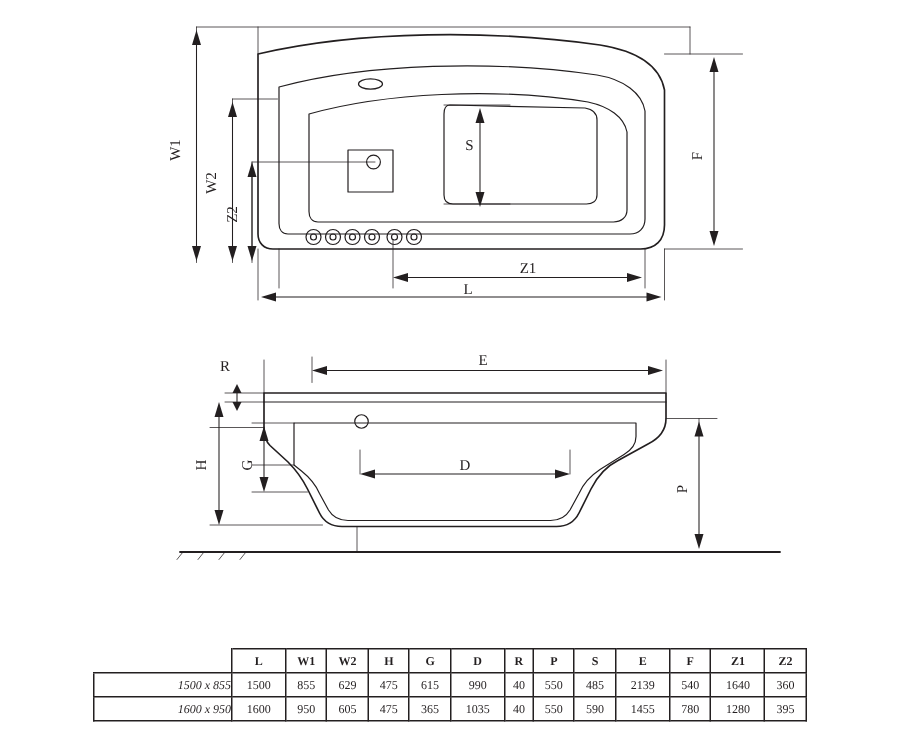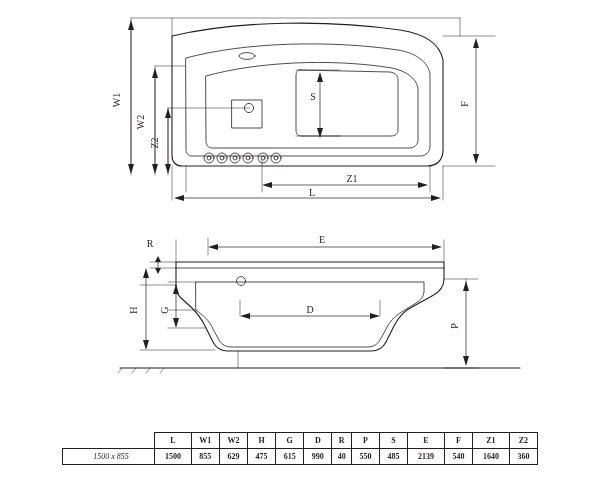--- a/index.html
+++ b/index.html
@@ -24,31 +24,31 @@
   }
   .spec-table th,.spec-table td{
     border:1px solid #231f20;
     height:15px;
     text-align:center;
     padding:0;
     font-weight:bold;
     line-height:15px;
   }
   .spec-table td.rowhead{
-    text-align:center;
+    text-align:right;
     padding-left:5px;
     font-style:italic;
     font-weight:bold;
     width:86px;
   }
   .spec-table thead th{
     font-weight:bold;
   }
   .spec-table thead th.blank{border-left:none;border-top:none;border-bottom:1px solid #231f20;}
-  .spec-table td{font-weight:bold;}
+  .spec-table td{font-weight:normal;}
   .spec-table td.rowhead{font-weight:normal;}
 </style>
 </head>
 <body>
 
 <div class="stage">
 
   <svg width="600" height="500" viewBox="0 0 600 500">
     <g fill="none" stroke="#231f20" stroke-width="0.8" stroke-linejoin="round" stroke-linecap="round">
 
@@ -243,16 +243,32 @@
         <td>615</td>
         <td>990</td>
         <td>40</td>
         <td>550</td>
         <td>485</td>
         <td>2139</td>
         <td>540</td>
         <td>1640</td>
         <td>360</td>
       </tr>
+      <tr>
+        <td class="rowhead">1600 x 950</td>
+        <td>1600</td>
+        <td>950</td>
+        <td>605</td>
+        <td>475</td>
+        <td>365</td>
+        <td>1035</td>
+        <td>40</td>
+        <td>550</td>
+        <td>590</td>
+        <td>1455</td>
+        <td>780</td>
+        <td>1280</td>
+        <td>395</td>
+      </tr>
     </tbody>
   </table>
 
 </div>
 
 </body></html>

